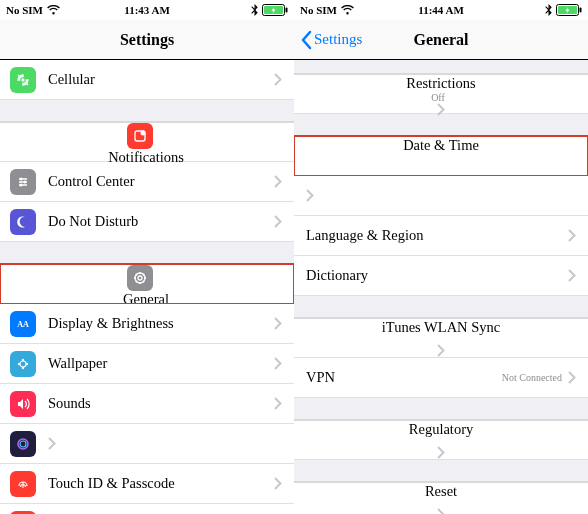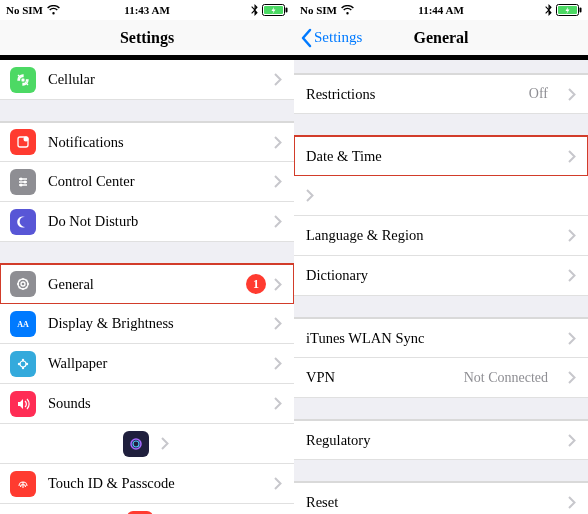--- a/index.html
+++ b/index.html
@@ -33,21 +33,21 @@
     display: flex;
     align-items: center;
     gap: 4px;
     width: 90px;
   }
   .status-right { justify-content: flex-end; }
   .status-center { flex: 1; text-align: center; }
   .wifi-icon svg, .bt-icon svg, .batt-icon svg { display: block; }
   .nav-bar {
     height: 40px;
-    border-bottom: 5px solid #000000;
+    border-bottom: 1px solid #000000;
     display: flex;
     align-items: center;
     justify-content: center;
     position: relative;
     background: #f9f9f9;
   }
   .nav-title { font-size: 16px; font-weight: 600; }
   .nav-back {
     position: absolute;
     left: 6px;
@@ -62,44 +62,44 @@
   .section-gap.small { height: 14px; }
   .row {
     height: 40px;
     background: #fff;
     border-bottom: 1px solid #e0e0e0;
     display: flex;
     align-items: center;
     padding: 0 12px 0 12px;
     position: relative;
   }
-  .row.with-icon { padding-left: 10px; justify-content: center; }
+  .row.with-icon { padding-left: 10px; }
   .row .icon {
     width: 26px;
     height: 26px;
     border-radius: 6px;
     margin-right: 12px;
     display: flex;
     align-items: center;
     justify-content: center;
     flex-shrink: 0;
   }
   .row .label { flex: 1; font-size: 14.5px; }
-  .row .value { color: #8e8e93; font-size: 14px; margin-right: 20px; }
+  .row .value { color: #8e8e93; font-size: 10px; margin-right: 6px; }
   .row .chevron { width: 8px; height: 13px; flex-shrink: 0; }
   .row .chevron svg { display: block; }
   .badge {
     width: 20px; height: 20px; border-radius: 10px;
     background: #ff3b30; color: #fff; font-size: 12px;
     display: flex; align-items: center; justify-content: center;
     margin-right: 8px; font-weight: 600;
   }
   .highlight-general { outline: 2px solid #d23c2a; outline-offset: -1px; }
   .highlight-dt { outline: 2px solid #d23c2a; outline-offset: -1px; gap: 34px; }
-  .section-top { border-top:1px solid #d9d9d9; }
+  .section-top { border-top:1px solid #d9d9d9;flex-direction:column; }
 </style>
 </head>
 <body>
 
 <div class="phone">
   <div class="status-bar">
     <div class="status-left">
       <span>No SIM</span>
       <span class="wifi-icon">
         <svg width="13" height="10" viewBox="0 0 13 10">

